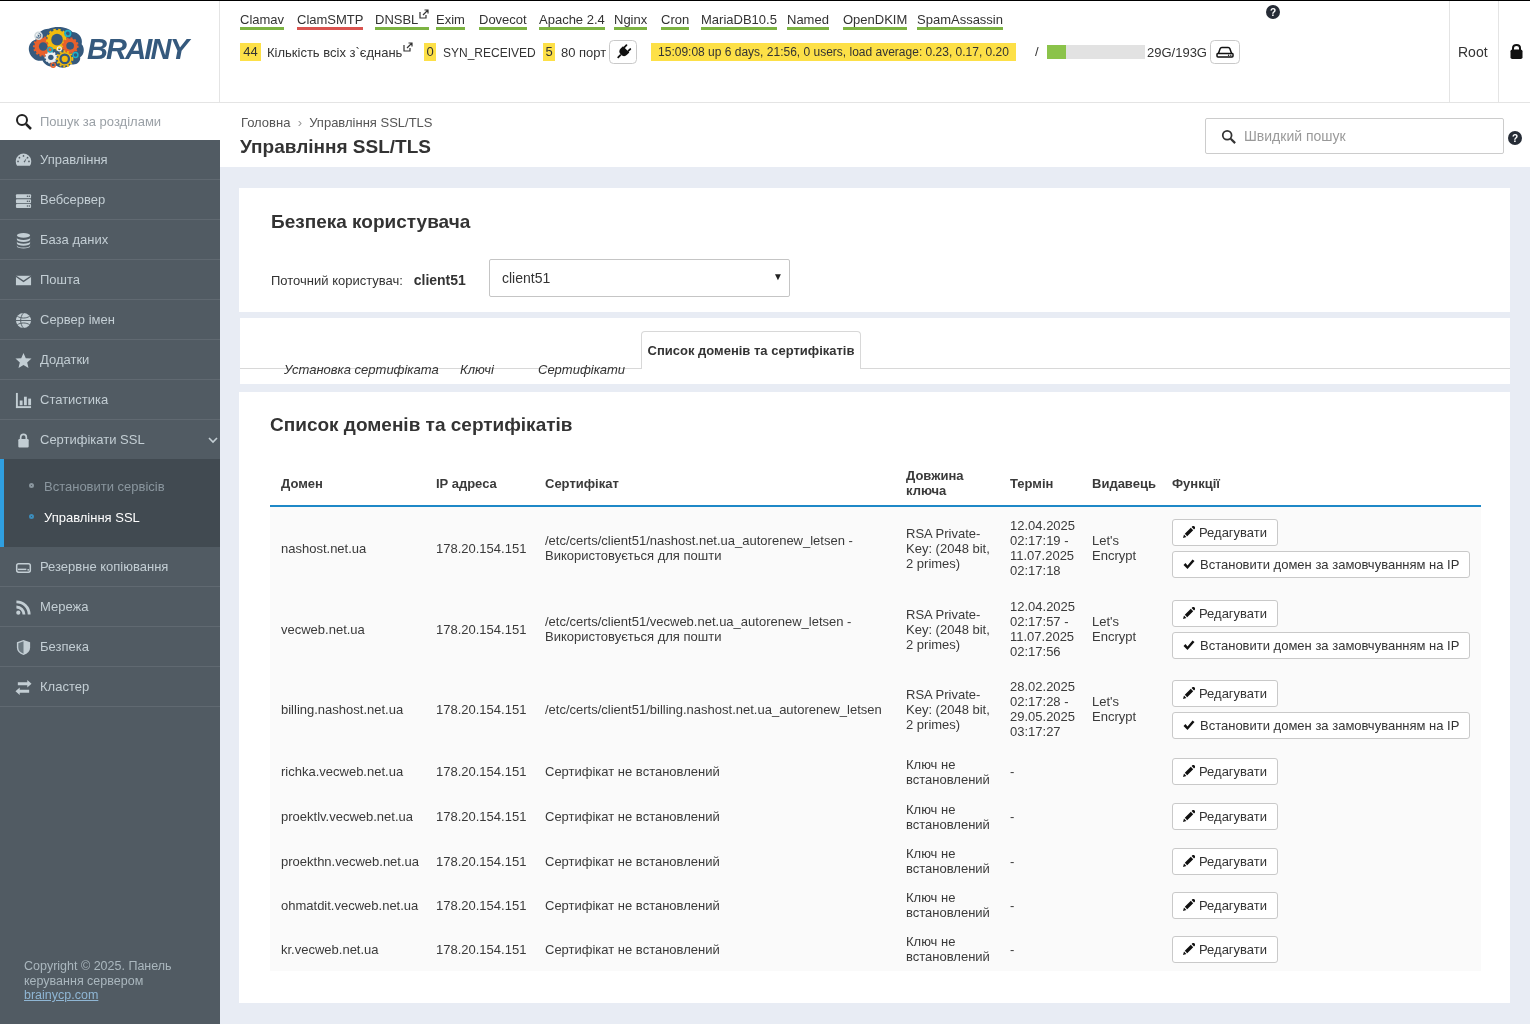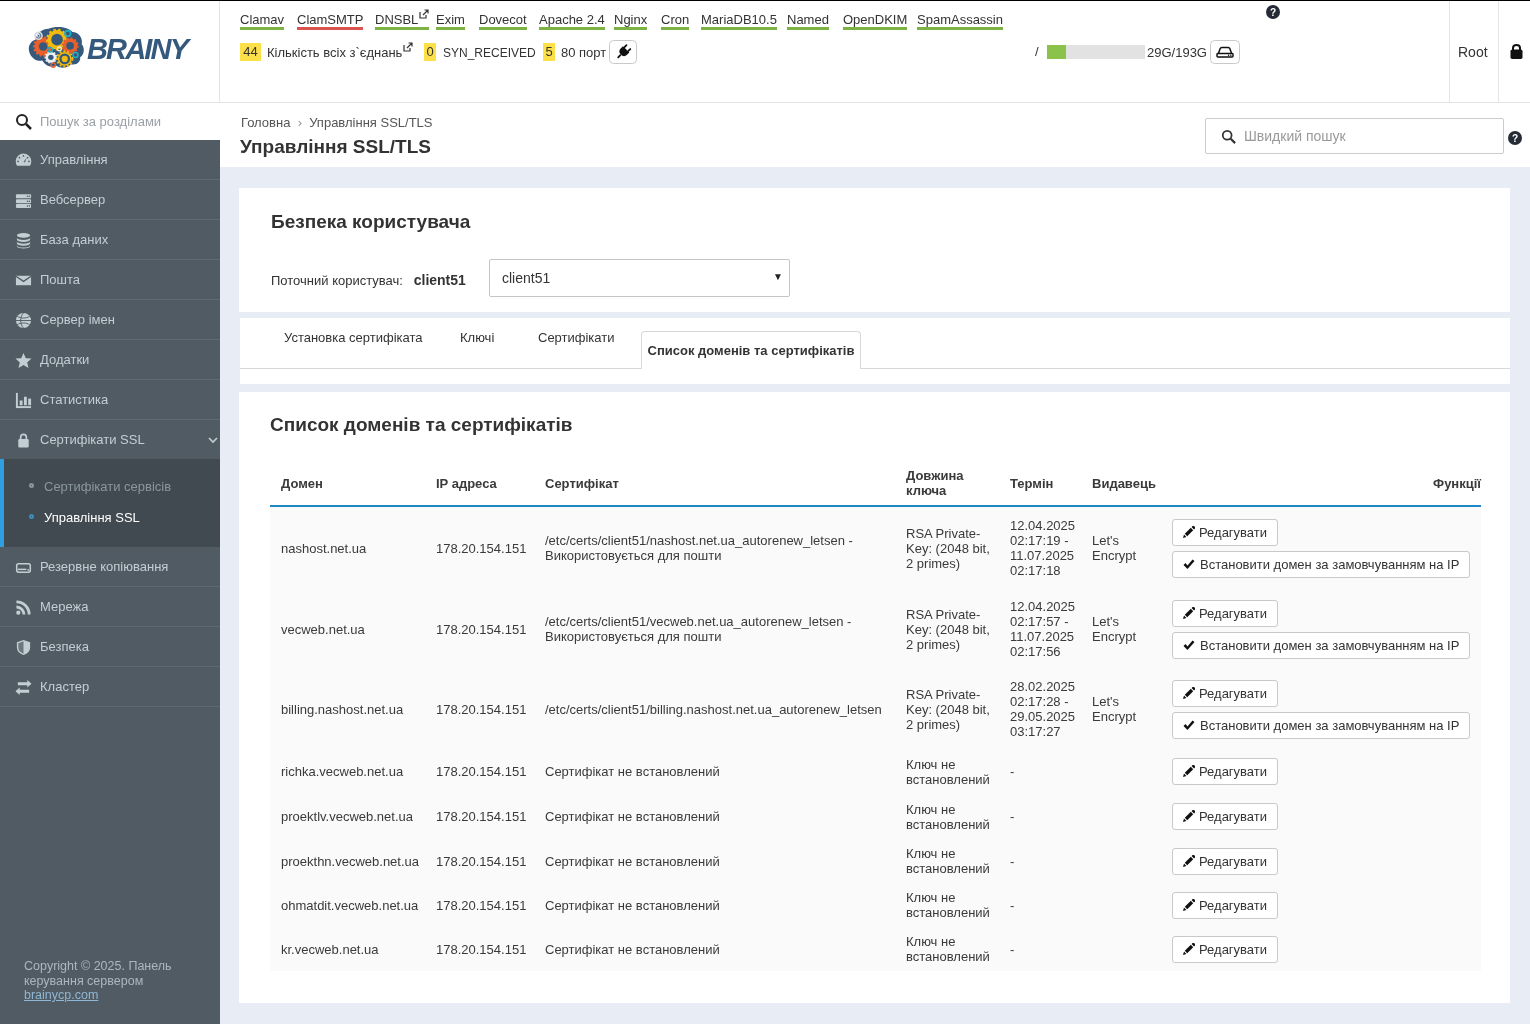--- a/index.html
+++ b/index.html
@@ -26,21 +26,21 @@
   .sub-item .tx { position:absolute; left:40px; }
   #copyright { position:absolute; left:24px; top:856px; width:175px; color:#aab7be; font-size:12.5px; line-height:14.5px; }
   #copyright a { color:#8fb6d4; text-decoration:underline; }
   
   #main { position:absolute; left:220px; top:103px; width:1310px; height:921px; background:#e8ecf4; }
   #crumbstrip { position:absolute; left:0; top:0; width:1310px; height:64px; background:#fff; }
   .panel { position:absolute; background:#fff; }
   
   #tabstrip { position:absolute; left:20px; top:215px; width:1270px; height:66px; background:#fff; }
   #tabline { position:absolute; left:0px; bottom:15px; width:1270px; height:1px; background:#d8d8d8; }
-  .tab { position:absolute; font-size:13px; color:#333; top:12px; }
+  .tab { position:absolute; font-size:13px; color:#333; top:44px;font-style:italic; }
   #activetab { position:absolute; left:401px; top:13px; width:220px; height:38px; background:#fff; border:1px solid #d8d8d8; border-bottom:none; border-radius:4px 4px 0 0; font-weight:bold; font-size:13px; color:#333; text-align:center; line-height:37px; white-space:nowrap; }
   
   td,th { vertical-align:middle; }
   .btn { display:inline-block; border:1px solid #c9c9c9; border-radius:3px; background:#fff; color:#333; font-size:13px; height:27px; line-height:25px; padding:0 10px; white-space:nowrap; }
 </style>
 </head>
 <body>
 <div style="position:absolute;left:0;top:0;width:1530px;height:1px;background:#000;z-index:99"></div>
 <div id="header">
   <div id="logoarea">
@@ -84,20 +84,21 @@
   <span class="nav-link" style="left:843px">OpenDKIM</span>
   <span class="nav-link" style="left:917px">SpamAssassin</span>
   <span class="chip" style="left:240px;width:21px">44</span>
   <span class="stxt" style="left:267px">Кількість всіх з`єднань<svg width="10" height="10" viewBox="0 0 10 10" style="position:relative;top:-5px;margin-left:1px">
         <path d="M1 3 L1 9 L7 9 L7 6 M4 6 L9 1 M5.5 1 L9 1 L9 4.5" stroke="#333" stroke-width="1.2" fill="none"></path>
       </svg></span>
   <span class="chip" style="left:424px;width:12px">0</span>
   <span class="stxt" style="left:443px;font-size:12px;top:46px">SYN_RECEIVED</span>
   <span class="chip" style="left:543px;width:12px">5</span>
   <span class="stxt" style="left:561px">80 порт</span>
+  <span class="chip" style="left:651px;width:365px;font-size:12px">15:09:08 up 6 days, 21:56, 0 users, load average: 0.23, 0.17, 0.20</span>
   <svg class="abs" style="left:609px;top:40px" width="28" height="24" viewBox="0 0 28 24">
     <rect x="0.5" y="0.5" width="27" height="23" rx="4" fill="#fff" stroke="#c9c9c9"></rect>
     <g transform="translate(14,12.5) rotate(45)">
         <rect x="-3.6" y="-8.5" width="1.8" height="4.5" rx="0.9" fill="#111"></rect>
         <rect x="1.8" y="-8.5" width="1.8" height="4.5" rx="0.9" fill="#111"></rect>
         <path d="M-4.5 -4.5 L4.5 -4.5 L4.5 -1.5 Q4.5 3 0 3 Q-4.5 3 -4.5 -1.5 Z" fill="#111"></path>
         <rect x="-0.9" y="3" width="1.8" height="4.5" fill="#111"></rect>
       </g>
   </svg>
   <div class="abs" style="left:1035px;top:44px;font-size:13px;color:#333">/</div>
@@ -213,21 +214,21 @@
         <path d="M6 7.5 L6 5.5 Q6 2.5 9 2.5 Q12 2.5 12 5.5 L12 7.5" fill="none" stroke="#c3ced4" stroke-width="1.8"></path>
       </svg>
       <span class="tx">Сертифікати SSL</span>
     <svg style="position:absolute;right:14px;top:17px" width="10" height="7" viewBox="0 0 10 7">
         <path d="M1 1 L5 5 L9 1" stroke="#c3ced4" stroke-width="1.6" fill="none"></path>
       </svg>
   </div>
   <div id="submenu">
     <div class="sub-item" style="top:12px;color:#8a969e">
         <span class="dot"></span>
-        <span class="tx">Сертифікати сервісів</span>
+        <span class="tx">Встановити сервісів</span>
       </div>
     <div class="sub-item" style="top:43px;color:#fff">
         <span class="dot" style="border-color:#3c8dbc"></span>
         <span class="tx">Управління SSL</span>
       </div>
   </div>
   <div class="sb-item" style="top:484px">
       <svg class="ic" viewBox="0 0 18 18">
         <g fill="#c3ced4">
           <circle cx="3.5" cy="14.5" r="2.2"></circle>
@@ -312,21 +313,21 @@
           <col style="width:319px">
         </colgroup>
       <thead>
         <tr style="height:45px">
           <th style="text-align:left;padding-left:11px">Домен</th>
           <th style="text-align:left;padding-left:10px">IP адреса</th>
           <th style="text-align:left;padding-left:12px">Сертифікат</th>
           <th style="text-align:left;padding-left:11px">Довжина ключа</th>
           <th style="text-align:left;padding-left:10px">Термін</th>
           <th style="text-align:left;padding-left:7px">Видавець</th>
-          <th style="text-align:right;padding-left:10px">Функції</th>
+          <th style="text-align:left;padding-left:10px">Функції</th>
         </tr>
       </thead>
       <tbody style="border-top:2px solid #1e88c7;background:#fafafa">
         <tr style="height:83px">
           <td style="padding-left:11px">nashost.net.ua</td>
           <td style="padding-left:10px">178.20.154.151</td>
           <td style="padding-left:12px">/etc/certs/client51/nashost.net.ua_autorenew_letsen - Використовується для пошти</td>
           <td style="padding-left:11px">RSA Private-Key: (2048 bit, 2 primes)</td>
           <td style="padding-left:10px">12.04.2025 02:17:19 - 11.07.2025 02:17:18</td>
           <td style="padding-left:7px">Let's Encrypt</td>

